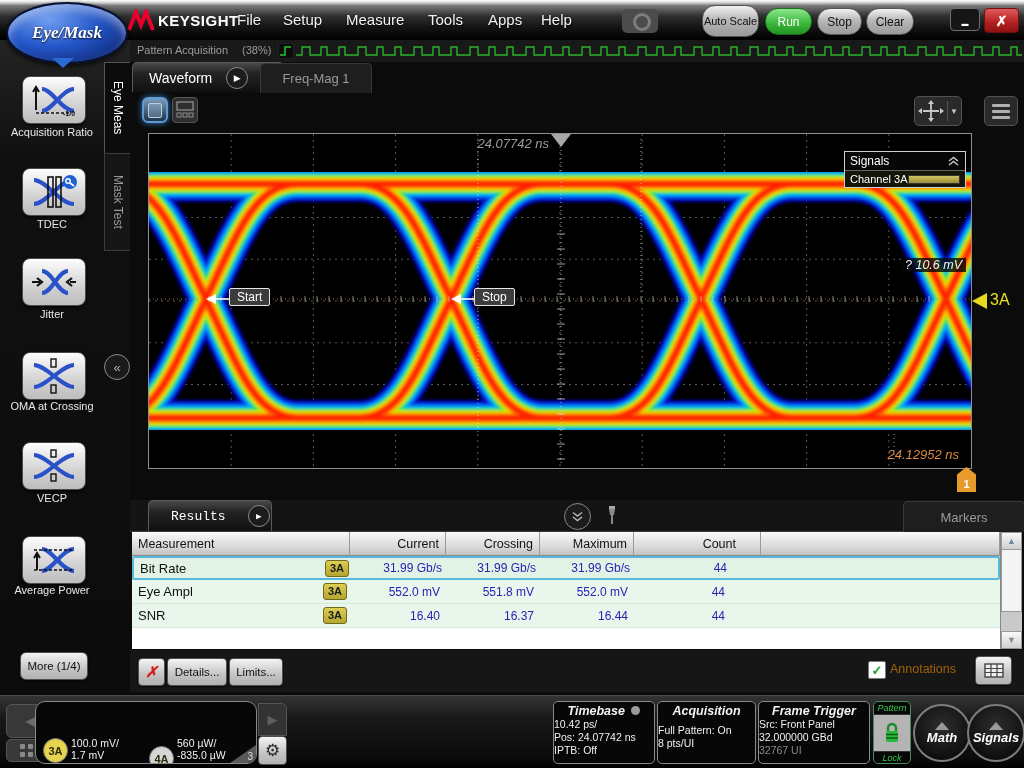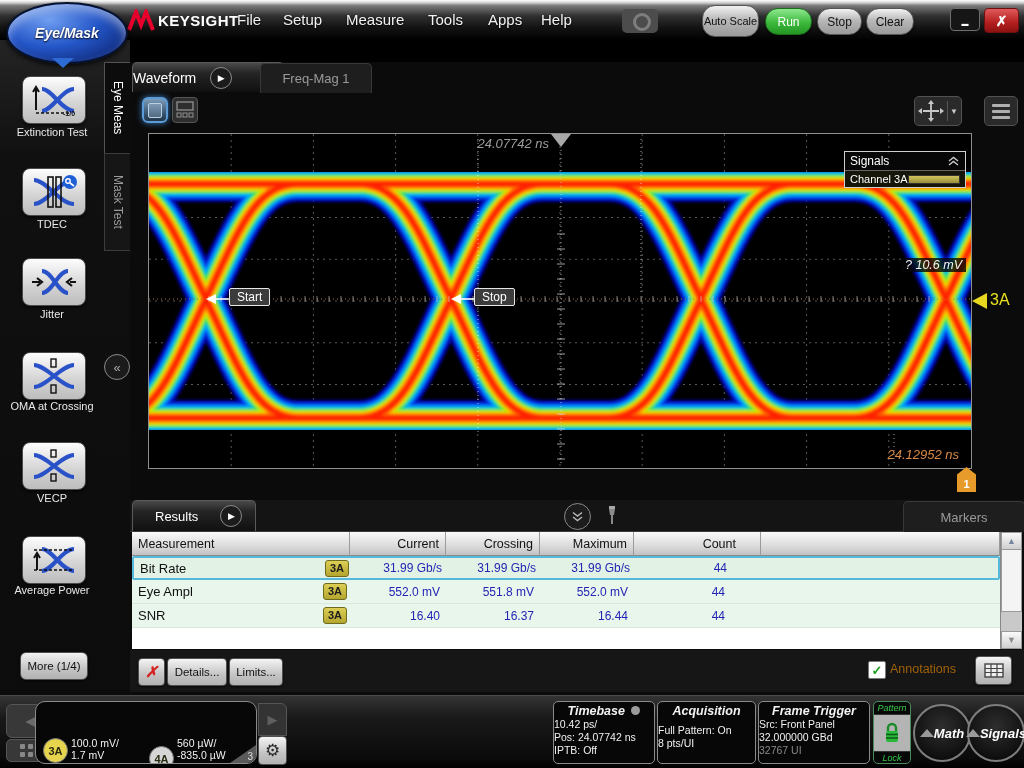--- a/index.html
+++ b/index.html
@@ -9,21 +9,21 @@
   
   #topbar{left:0;top:0;width:1024px;height:40px;
     background:linear-gradient(#fff 0%,#d8d8d8 6%,#7a7a7a 14%,#303030 40%,#121212 70%,#000 100%);}
   .menu-item{top:11px;font-size:15px;color:#f2f2f2;text-shadow:0 1px 2px #000;cursor:default;}
   .pill{border-radius:13px;border:1px solid #555;display:flex;align-items:center;justify-content:center;
         font-size:12px;color:#111;background:linear-gradient(#f2f2f2,#b8b8b8 45%,#9a9a9a);box-shadow:0 1px 2px rgba(0,0,0,.6);}
   #logo{left:6px;top:2px;width:118px;height:58px;border-radius:50%;z-index:30;
     background:radial-gradient(ellipse at 35% 28%,#6e9df0,#2456c8 45%,#0a1e66 95%);
     border:2px solid #06122e;box-shadow:inset 0 6px 10px rgba(255,255,255,.45), 0 2px 5px rgba(0,0,0,.8);
     display:flex;align-items:center;justify-content:center;}
-  #logo span{font-size:14px;font-weight:bold;font-style:italic;color:#fff;text-shadow:0 1px 2px #001;}
+  #logo span{font-size:17px;font-weight:bold;font-style:italic;color:#fff;text-shadow:0 1px 2px #001;font-family:Liberation Serif, serif;}
   #logo-chev{left:52px;top:58px;width:22px;height:10px;z-index:31;background:#2d6bd4;
     clip-path:polygon(0 0,100% 0,50% 100%);}
   
   #acqstrip{left:130px;top:40px;width:894px;height:22px;background:#191919;border-bottom:1px solid #000;}
   
   #sidebar{left:0;top:40px;width:130px;height:655px;background:linear-gradient(#242424,#101010 18%,#0c0c0c);}
   .side-btn{left:22px;width:62px;height:46px;border-radius:8px;border:1px solid #4a4a4a;
     background:linear-gradient(#fdfdfd,#d2d2d2 60%,#bdbdbd);box-shadow:0 2px 3px rgba(0,0,0,.7);
     display:flex;align-items:center;justify-content:center;cursor:pointer;}
   .side-lbl{left:0;width:104px;text-align:center;font-size:11px;color:#e8e8e8;line-height:12px;}
@@ -57,21 +57,21 @@
     color:#111;font-size:11.5px;display:flex;align-items:center;justify-content:center;box-shadow:0 1px 2px rgba(0,0,0,.7);cursor:pointer;}
   
   #footer{left:0;top:695px;width:1024px;height:73px;border-top:1px solid #4a4a4a;
     background:linear-gradient(#343434,#191919 30%,#0b0b0b 85%,#000);}
   .fpanel{background:#070707;border:1px solid #8a8a8a;border-radius:5px;box-sizing:border-box;}
   .ftitle{font-style:italic;font-weight:bold;font-size:12.5px;color:#f2f2f2;text-align:center;}
   .fline{font-size:10.5px;color:#f0f0f0;line-height:13px;}
   .chip{border-radius:50%;width:23px;height:23px;display:flex;align-items:center;justify-content:center;
     font-size:11px;font-weight:bold;color:#2a2a10;border:1px solid #777;}
   .round-big{border-radius:50%;width:54px;height:54px;background:radial-gradient(circle at 50% 38%,#2e2e2e,#101010 70%,#000);
-    border:2px solid #7e7e7e;display:flex;flex-direction:row;align-items:center;justify-content:center;cursor:pointer;}
+    border:2px solid #7e7e7e;display:flex;flex-direction:column;align-items:center;justify-content:center;cursor:pointer;}
   .round-big .lbl{color:#fff;font-style:italic;font-weight:bold;font-size:13px;}
   .tri-up{width:0;height:0;border-left:7px solid transparent;border-right:7px solid transparent;border-bottom:8px solid #9a9a9a;}
 </style>
 </head>
 <body>
 
 <div id="app">
 
   <div class="abs" id="topbar">
 
@@ -102,31 +102,47 @@
          color:#fff;font-weight:bold;font-size:14px;">
         <span>✗</span>
       </div>
   </div>
 
   <div class="abs" id="logo">
       <span>Eye/Mask</span>
     </div>
   <div class="abs" id="logo-chev"></div>
 
+  <div class="abs" id="acqstrip">
+    <span class="abs" style="left:7px;top:4px;font-size:11px;color:#9c9c9c;">Pattern Acquisition</span>
+    <span class="abs" style="left:112px;top:4px;font-size:11px;color:#9c9c9c;">(38%)</span>
+    <svg class="abs" style="left:148px;top:3px" width="16" height="16">
+      <rect x="0" y="0" width="16" height="16" fill="#0d0d0d" stroke="#333"></rect>
+      <path d="M2,12 H7 V4 H13" stroke="#2bc42b" stroke-width="1.5" fill="none"></path>
+    </svg>
+    <svg class="abs" style="left:166px;top:3px" width="726" height="16">
+      <defs>
+        <pattern id="sqwave" width="56" height="16" patternUnits="userSpaceOnUse">
+          <path d="M0,12 H6 V4 H14 V12 H25 V4 H31 V12 H43 V4 H49 V12 H56" stroke="#2bc42b" stroke-width="1.4" fill="none"></path>
+        </pattern>
+      </defs>
+      <rect width="726" height="16" fill="url(#sqwave)" opacity="0.9"></rect>
+    </svg>
+  </div>
 
   <div class="abs" id="sidebar">
     <div class="abs side-btn" style="top:36px">
       <svg width="48" height="36">
         <path d="M12,7 C22,7 32,29 44,29 M12,29 C22,29 32,7 44,7" stroke="#2a52c8" stroke-width="4" fill="none"></path>
         <path d="M6,28 L6,6 M3,10 L6,5 L9,10" stroke="#111" stroke-width="2" fill="none"></path>
         <path d="M6,31 H40" stroke="#111" stroke-width="1.6" stroke-dasharray="3 2"></path>
         <text x="33" y="34" font-size="7" font-weight="bold" fill="#111">-1/0</text>
       </svg>
     </div>
-    <div class="abs side-lbl" style="top:86px">Extinction Test</div>
+    <div class="abs side-lbl" style="top:86px">Acquisition Ratio</div>
 
     <div class="abs side-btn" style="top:128px">
       <svg width="48" height="36">
         <path d="M4,6 C16,6 30,30 44,30 M4,30 C16,30 30,6 44,6" stroke="#2a52c8" stroke-width="4" fill="none"></path>
         <rect x="18" y="3" width="5" height="30" fill="none" stroke="#111" stroke-width="1.6"></rect>
         <rect x="26" y="3" width="5" height="30" fill="none" stroke="#111" stroke-width="1.6"></rect>
         <circle cx="40" cy="8" r="7" fill="#1f5fd6"></circle>
         <circle cx="38" cy="7" r="2.2" fill="none" stroke="#fff" stroke-width="1.4"></circle>
         <path d="M40,9 L44,12" stroke="#fff" stroke-width="1.6"></path>
       </svg>
@@ -173,21 +189,21 @@
 
     <div class="abs vtab" style="top:22px;height:90px;background:#0c0c0c;border:1px solid #555;border-right:none;color:#fff;">Eye Meas</div>
     <div class="abs vtab" style="top:113px;height:96px;background:#161616;border:1px solid #3c3c3c;color:#9a9a9a;">Mask Test</div>
     <div class="abs circle-btn" style="left:104px;top:314px;width:24px;height:24px;background:#1b1b1b;">
       <span style="color:#aaa;font-size:13px;line-height:13px;">«</span>
     </div>
   </div>
 
   <div class="abs" id="workspace">
 
-    <div class="abs wtab-active" style="left:2px;top:0;width:152px;height:30px;box-sizing:border-box;">
+    <div class="abs wtab-active" style="left:2px;top:0;width:152px;height:30px;padding-left:16px;box-sizing:border-box;">
       <span>Waveform</span>
       <div class="circle-btn" style="width:20px;height:20px;margin-left:14px;">
         <span style="font-size:9px;color:#fff;">▶</span>
       </div>
     </div>
     <div class="abs wtab" style="left:130px;top:1px;width:110px;height:29px;">
         <span>Freq-Mag 1</span>
       </div>
 
     <div class="abs" style="left:12px;top:35px;width:26px;height:26px;border-radius:6px;border:2px solid #5b9bd8;
@@ -362,21 +378,21 @@
   </div>
 
   <div class="abs" style="left:957px;top:467px;width:19px;height:25px;background:#e79b2a;
        clip-path:polygon(50% 0,100% 30%,100% 100%,0 100%,0 30%);display:flex;align-items:flex-end;justify-content:center;">
     <span style="font-size:11px;font-weight:bold;color:#fff;padding-bottom:2px;">1</span>
   </div>
   <div class="abs" style="left:972px;top:293px;width:15px;height:16px;background:#e8d820;clip-path:polygon(100% 0,100% 100%,0 50%);"></div>
   <div class="abs" style="left:990px;top:291px;font-size:16px;color:#e8e020;">3A</div>
 
   <div class="abs" id="results-bar">
-    <div class="abs wtab-active" style="left:2px;top:0;width:124px;height:31px;padding-left:22px;box-sizing:border-box;font-size:13px;">
+    <div class="abs wtab-active" style="left:18px;top:0;width:124px;height:31px;padding-left:22px;box-sizing:border-box;font-size:13px;font-family:Liberation Mono, monospace;">
       <span>Results</span>
       <div class="circle-btn" style="width:20px;height:20px;margin-left:22px;">
         <span style="font-size:9px;color:#fff;">▶</span>
       </div>
     </div>
     <div class="abs circle-btn" style="left:434px;top:3px;width:25px;height:25px;">
       <svg width="13" height="11">
         <path d="M2,1.5 L6.5,5 L11,1.5 M2,6 L6.5,9.5 L11,6" stroke="#b8b8b8" stroke-width="1.4" fill="none"></path>
       </svg>
     </div>

